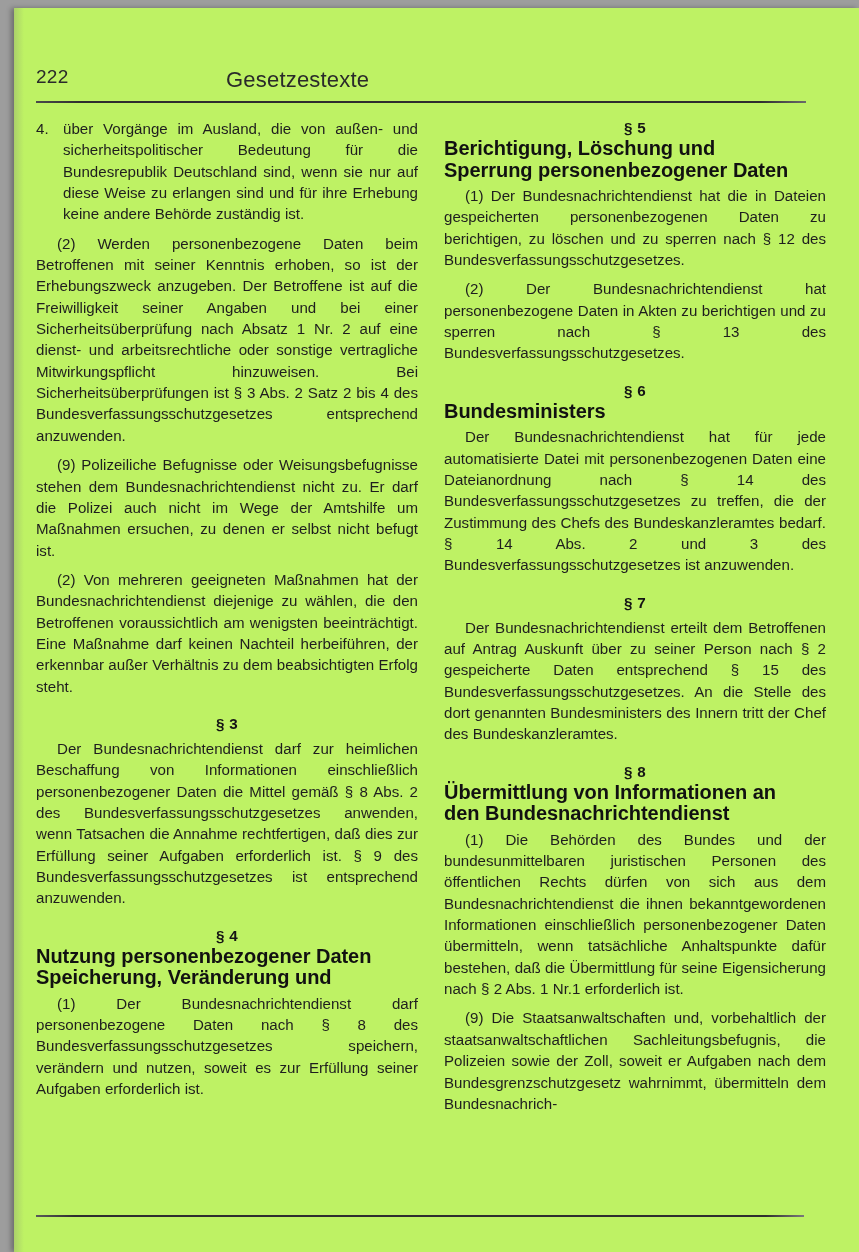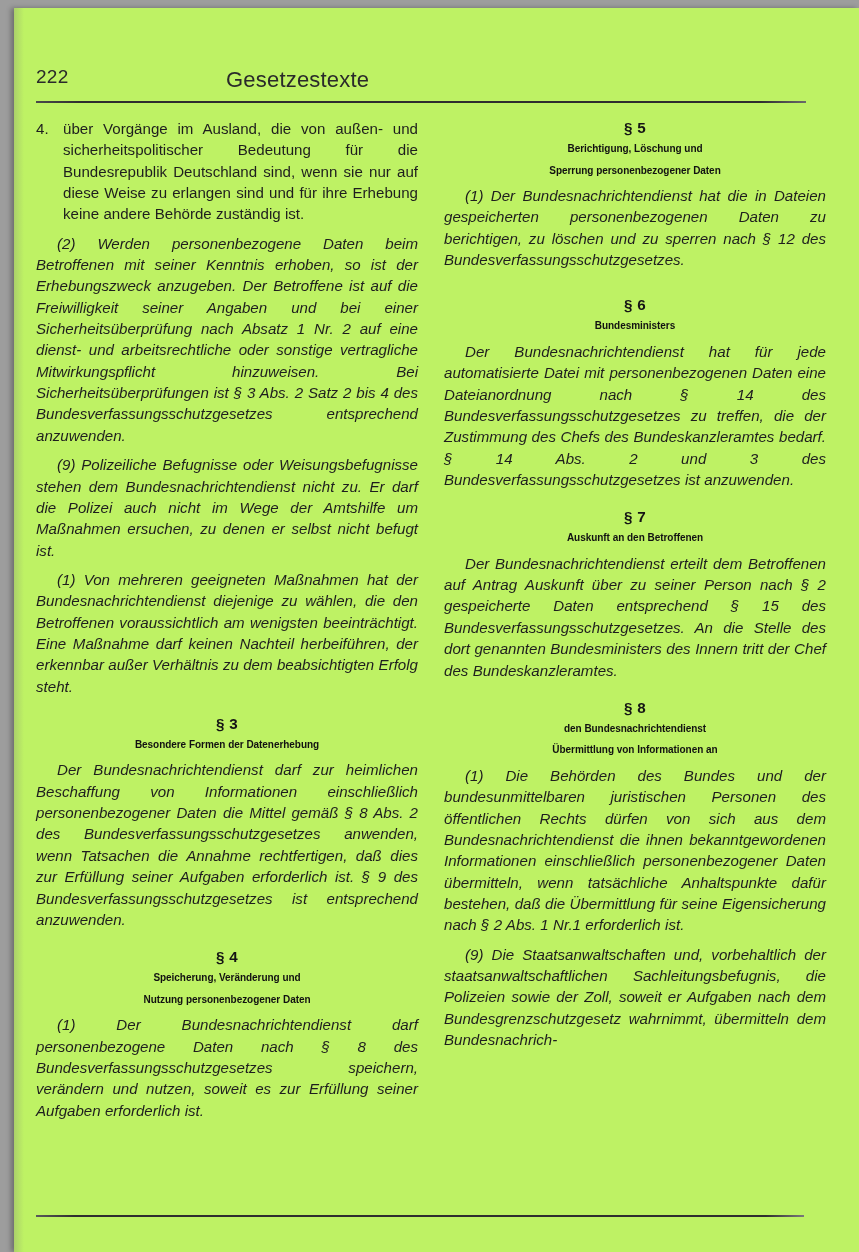--- a/index.html
+++ b/index.html
@@ -99,21 +99,20 @@
     -webkit-hyphens: none;
     hyphens: none;
     word-spacing: 0.1px;
   }
   #col-left  { left: 14px; }
   #col-right { left: 422px; }
 
   .para {
     margin: 0;
     text-indent: 21px;
-    font-style: italic;
   }
 
   
   .list-item {
     position: relative;
     padding-left: 27px;
     margin: 0;
     text-align: justify;
   }
   .list-item .marker {
@@ -128,23 +127,23 @@
   
   .sec-num {
     text-align: center;
     font-weight: bold;
     font-size: 15.2px;
     line-height: 20px;
     color: #141414;
     letter-spacing: 0.2px;
   }
   .sec-title {
-    text-align: center;
+    text-align: left;
     font-weight: bold;
-    font-size: 10px;
+    font-size: 20px;
     line-height: 21.5px;
     color: #111;
     letter-spacing: -0.05px;
   }
   .sec-title .line { display: block; }
   .after-heading { height: 4px; }
 </style>
 </head>
 <body>
 
@@ -164,75 +163,70 @@
         <span>über Vorgänge im Ausland, die von außen- und sicherheitspolitischer Bedeutung für die Bundesrepublik Deutschland sind, wenn sie nur auf diese Weise zu erlangen sind und für ihre Erhebung keine andere Behörde zuständig ist.</span>
       </div>
 
       <div class="gap-sm"></div>
       <p class="para">(2) Werden personenbezogene Daten beim Betroffenen mit seiner Kenntnis erhoben, so ist der Erhebungszweck anzugeben. Der Betroffene ist auf die Freiwilligkeit seiner Angaben und bei einer Sicherheitsüberprüfung nach Absatz 1 Nr. 2 auf eine dienst- und arbeitsrechtliche oder sonstige vertragliche Mitwirkungspflicht hinzuweisen. Bei Sicherheitsüberprüfungen ist § 3 Abs. 2 Satz 2 bis 4 des Bundesverfassungsschutzgesetzes entsprechend anzuwenden.</p>
 
       <div class="gap-sm"></div>
       <p class="para">(9) Polizeiliche Befugnisse oder Weisungsbefugnisse stehen dem Bundesnachrichtendienst nicht zu. Er darf die Polizei auch nicht im Wege der Amtshilfe um Maßnahmen ersuchen, zu denen er selbst nicht befugt ist.</p>
 
       <div class="gap-sm"></div>
-      <p class="para">(1) Von mehreren geeigneten Maßnahmen hat der Bundesnachrichtendienst diejenige zu wählen, die den Betroffenen voraussichtlich am wenigsten beeinträchtigt. Eine Maßnahme darf keinen Nachteil herbeiführen, der erkennbar außer Verhältnis zu dem beabsichtigten Erfolg steht.</p>
+      <p class="para">(2) Von mehreren geeigneten Maßnahmen hat der Bundesnachrichtendienst diejenige zu wählen, die den Betroffenen voraussichtlich am wenigsten beeinträchtigt. Eine Maßnahme darf keinen Nachteil herbeiführen, der erkennbar außer Verhältnis zu dem beabsichtigten Erfolg steht.</p>
 
       <div class="gap-md"></div>
       <div class="sec-num">§ 3</div>
-      <div class="sec-title">
-        <span class="line">Besondere Formen der Datenerhebung</span>
-      </div>
       <div class="after-heading"></div>
       <p class="para">Der Bundesnachrichtendienst darf zur heimlichen Beschaffung von Informationen einschließlich personenbezogener Daten die Mittel gemäß § 8 Abs. 2 des Bundesverfassungsschutzgesetzes anwenden, wenn Tatsachen die Annahme rechtfertigen, daß dies zur Erfüllung seiner Aufgaben erforderlich ist. § 9 des Bundesverfassungsschutzgesetzes ist entsprechend anzuwenden.</p>
 
       <div class="gap-md"></div>
       <div class="sec-num">§ 4</div>
       <div class="sec-title">
+        <span class="line">Nutzung personenbezogener Daten</span>
         <span class="line">Speicherung, Veränderung und</span>
-        <span class="line">Nutzung personenbezogener Daten</span>
       </div>
       <div class="after-heading"></div>
       <p class="para">(1) Der Bundesnachrichtendienst darf personenbezogene Daten nach § 8 des Bundesverfassungsschutzgesetzes speichern, verändern und nutzen, soweit es zur Erfüllung seiner Aufgaben erforderlich ist.</p>
 
       <div class="gap-sm"></div>
     </div>
 
     <div class="column" id="col-right">
 
       <div class="sec-num">§ 5</div>
       <div class="sec-title">
         <span class="line">Berichtigung, Löschung und</span>
         <span class="line">Sperrung personenbezogener Daten</span>
       </div>
       <div class="after-heading"></div>
       <p class="para">(1) Der Bundesnachrichtendienst hat die in Dateien gespeicherten personenbezogenen Daten zu berichtigen, zu löschen und zu sperren nach § 12 des Bundesverfassungsschutzgesetzes.</p>
 
       <div class="gap-sm"></div>
+      <p class="para">(2) Der Bundesnachrichtendienst hat personenbezogene Daten in Akten zu berichtigen und zu sperren nach § 13 des Bundesverfassungsschutzgesetzes.</p>
 
       <div class="gap-md"></div>
       <div class="sec-num">§ 6</div>
       <div class="sec-title">
         <span class="line">Bundesministers</span>
       </div>
       <div class="after-heading"></div>
       <p class="para">Der Bundesnachrichtendienst hat für jede automatisierte Datei mit personenbezogenen Daten eine Dateianordnung nach § 14 des Bundesverfassungsschutzgesetzes zu treffen, die der Zustimmung des Chefs des Bundeskanzleramtes bedarf. § 14 Abs. 2 und 3 des Bundesverfassungsschutzgesetzes ist anzuwenden.</p>
 
       <div class="gap-md"></div>
       <div class="sec-num">§ 7</div>
-      <div class="sec-title">
-        <span class="line">Auskunft an den Betroffenen</span>
-      </div>
       <div class="after-heading"></div>
       <p class="para">Der Bundesnachrichtendienst erteilt dem Betroffenen auf Antrag Auskunft über zu seiner Person nach § 2 gespeicherte Daten entsprechend § 15 des Bundesverfassungsschutzgesetzes. An die Stelle des dort genannten Bundesministers des Innern tritt der Chef des Bundeskanzleramtes.</p>
 
       <div class="gap-md"></div>
       <div class="sec-num">§ 8</div>
       <div class="sec-title">
+        <span class="line">Übermittlung von Informationen an</span>
         <span class="line">den Bundesnachrichtendienst</span>
-        <span class="line">Übermittlung von Informationen an</span>
       </div>
       <div class="after-heading"></div>
       <p class="para">(1) Die Behörden des Bundes und der bundesunmittelbaren juristischen Personen des öffentlichen Rechts dürfen von sich aus dem Bundesnachrichtendienst die ihnen bekanntgewordenen Informationen einschließlich personenbezogener Daten übermitteln, wenn tatsächliche Anhaltspunkte dafür bestehen, daß die Übermittlung für seine Eigensicherung nach § 2 Abs. 1 Nr.1 erforderlich ist.</p>
 
       <div class="gap-sm"></div>
       <p class="para">(9) Die Staatsanwaltschaften und, vorbehaltlich der staatsanwaltschaftlichen Sachleitungsbefugnis, die Polizeien sowie der Zoll, soweit er Aufgaben nach dem Bundesgrenzschutzgesetz wahrnimmt, übermitteln dem Bundesnachrich-</p>
     </div>
 
     <div class="rule" id="foot-rule"></div>
   </div>

